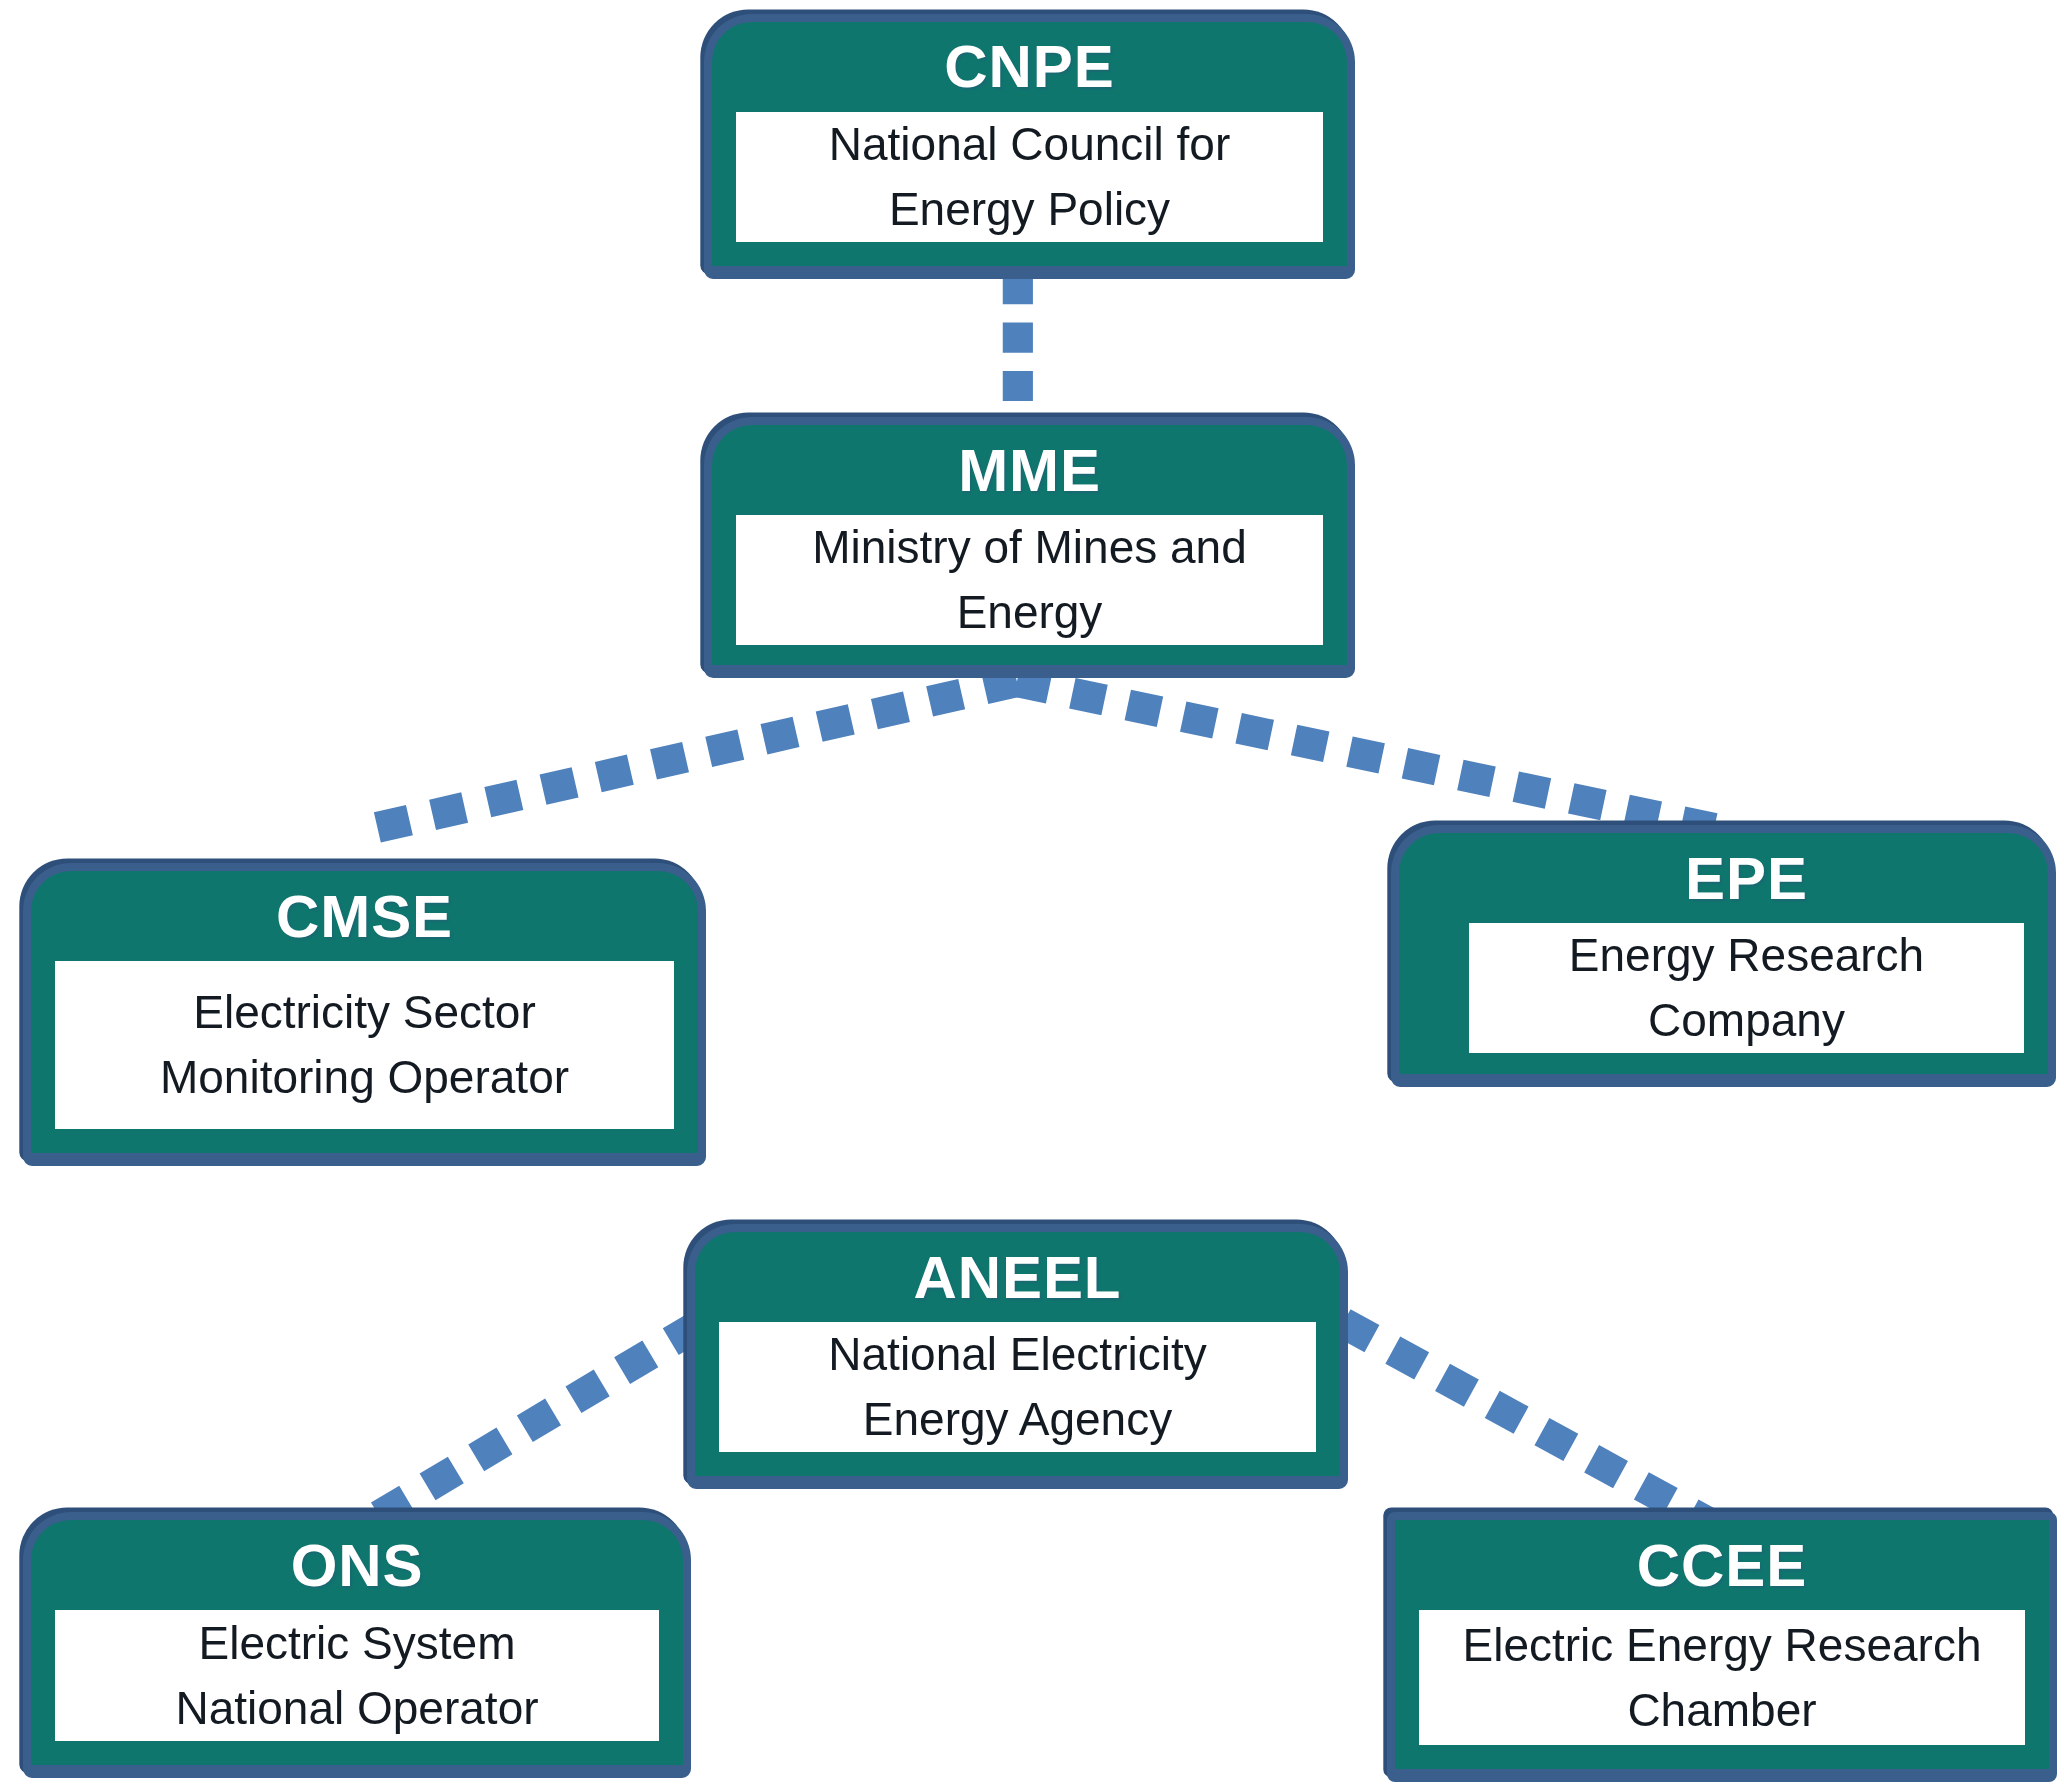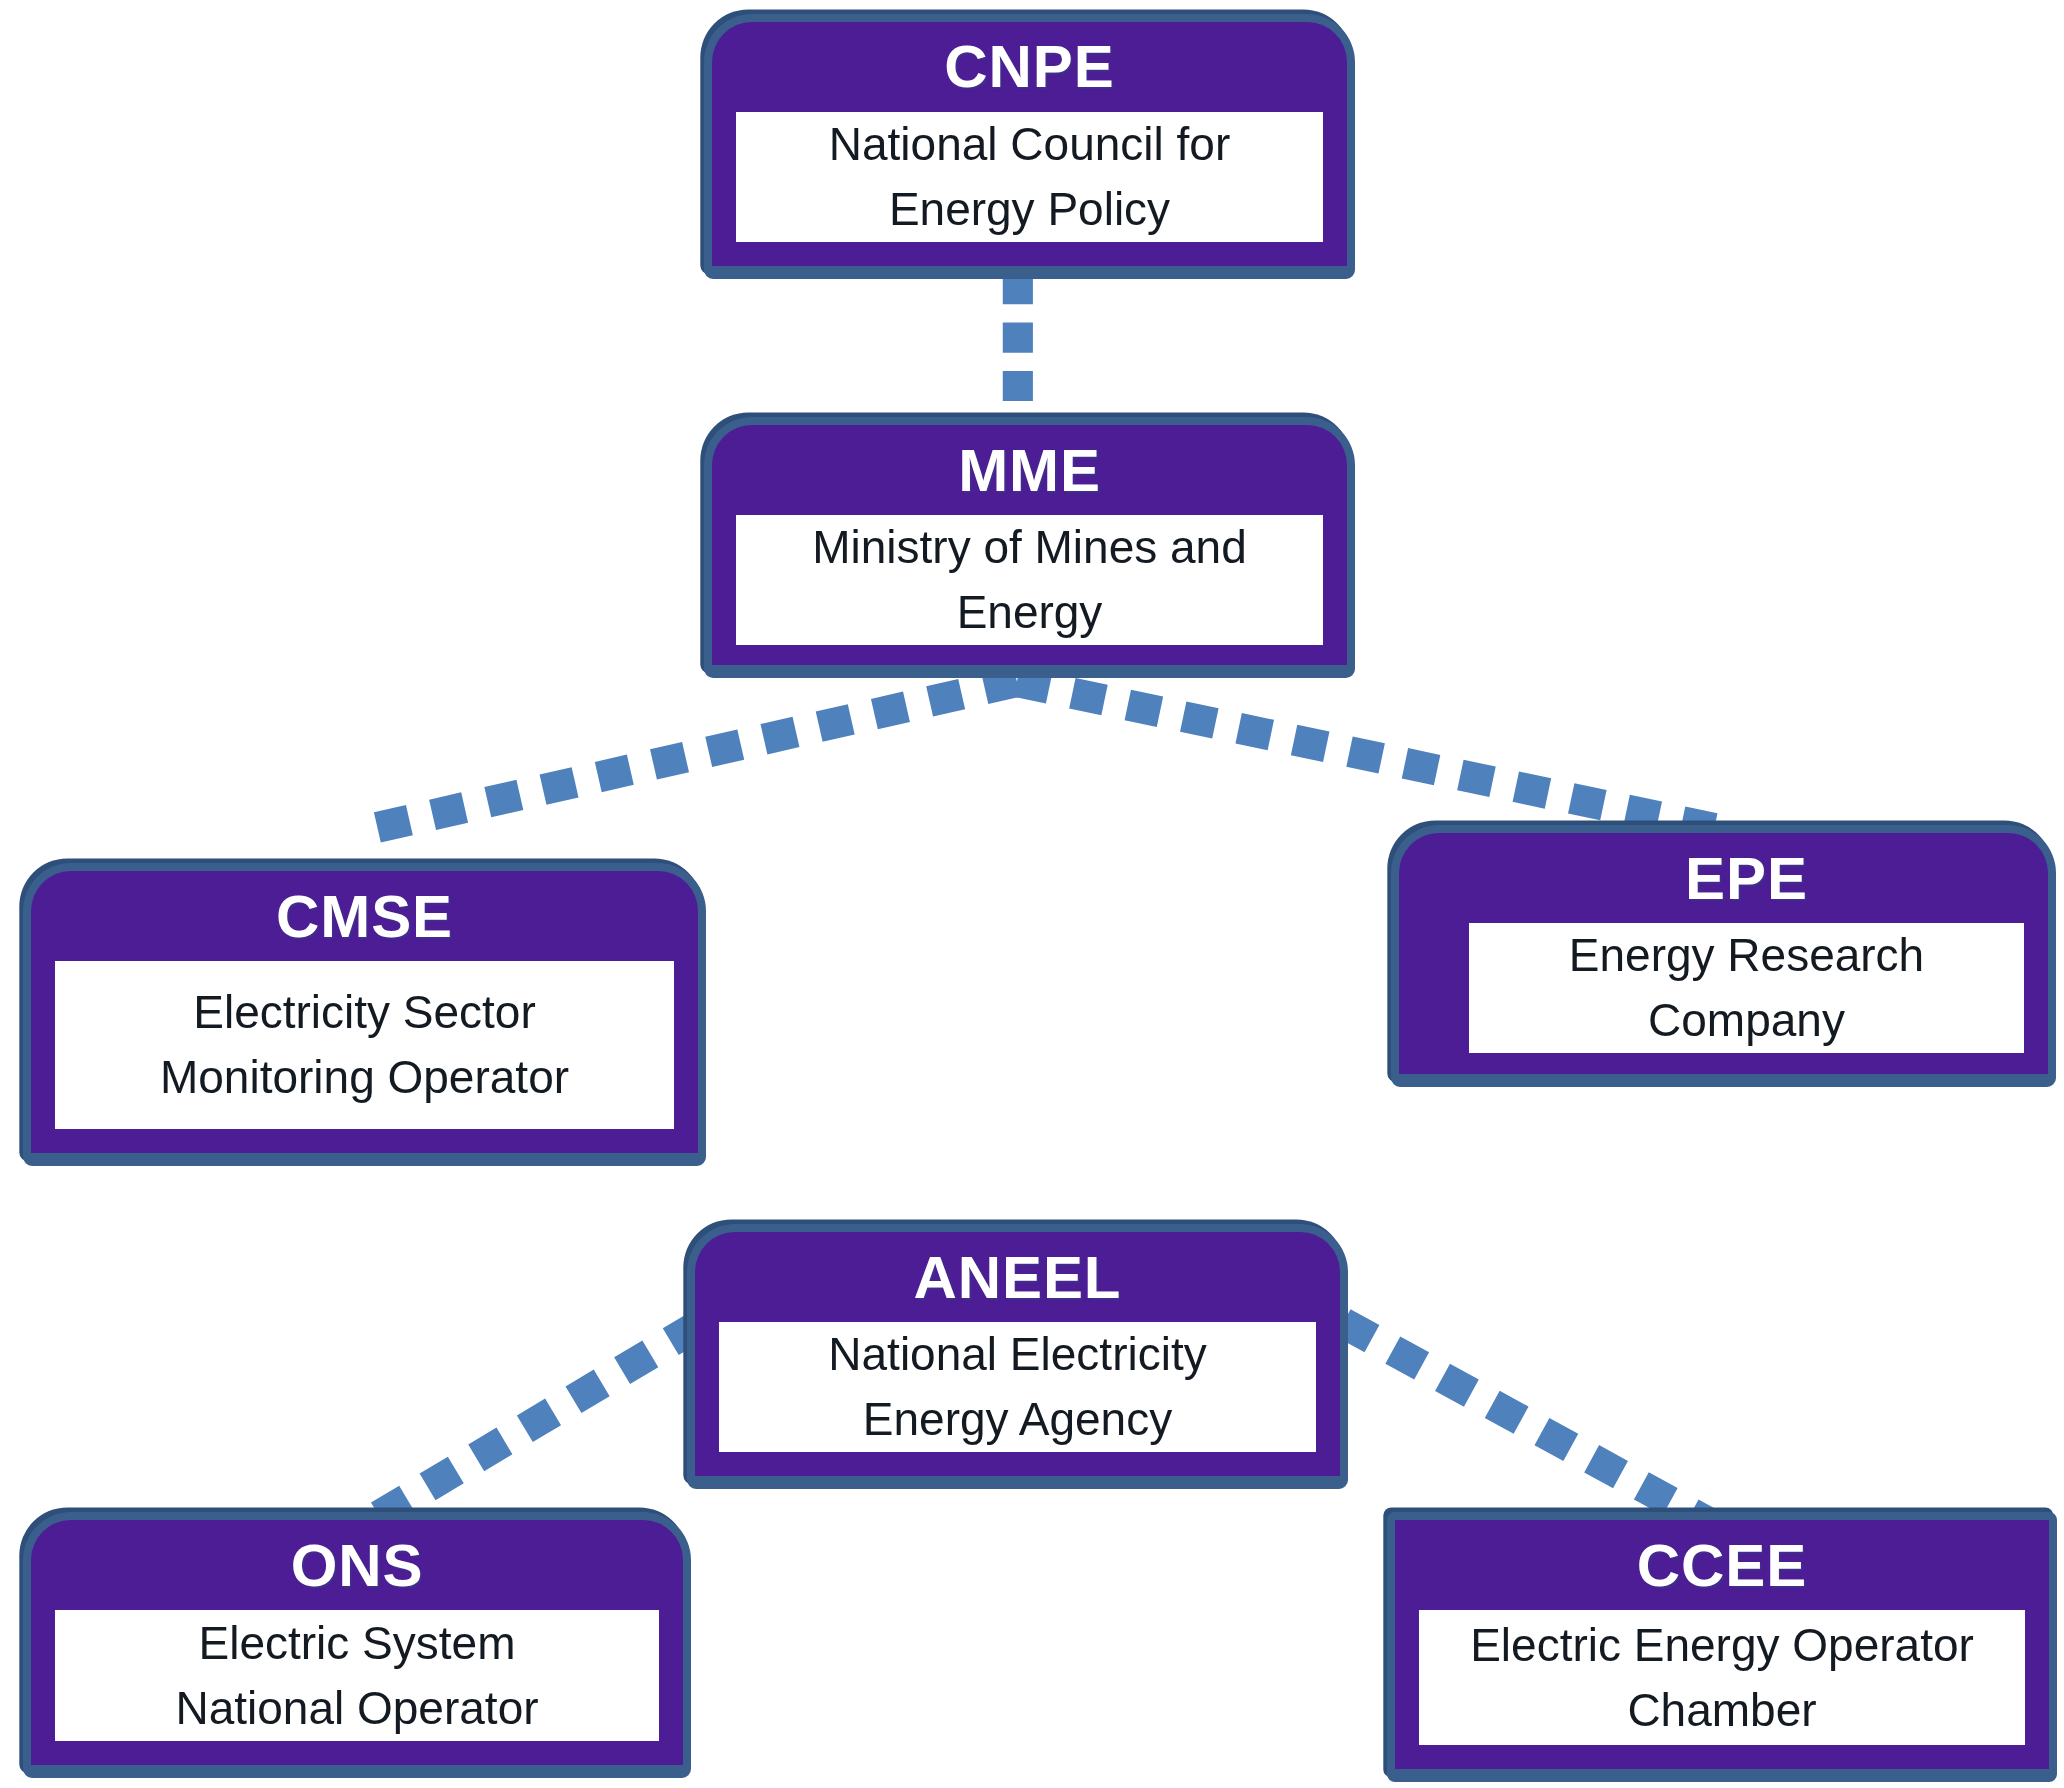--- a/index.html
+++ b/index.html
@@ -13,21 +13,21 @@
   }
   .connector-layer {
     position: absolute;
     left: 0; top: 0;
     width: 2064px;
     height: 1788px;
   }
   .node {
     position: absolute;
     box-sizing: border-box;
-    background: #4c1d95;
+    background: #0f766e;
     border: 8.2px solid #3a5f8c;
     border-bottom-width: 13.7px;
     border-radius: 48px 48px 9.1px 9.1px;
     box-shadow: -3.7px -4.6px 0 0 #2e4f79;
     display: flex;
     flex-direction: column;
   }
   .node-header {
     height: 90px;
     flex: 0 0 auto;
@@ -121,19 +121,19 @@
     <div class="node-header">ONS</div>
     <div class="node-body">
       <span>Electric System</span>
       <span>National Operator</span>
     </div>
   </div>
 
   <div class="node pos-ccee">
     <div class="node-header">CCEE</div>
     <div class="node-body">
-      <span>Electric Energy Operator</span>
+      <span>Electric Energy Research</span>
       <span>Chamber</span>
     </div>
   </div>
 
 </div>
 
 
 </body></html>

